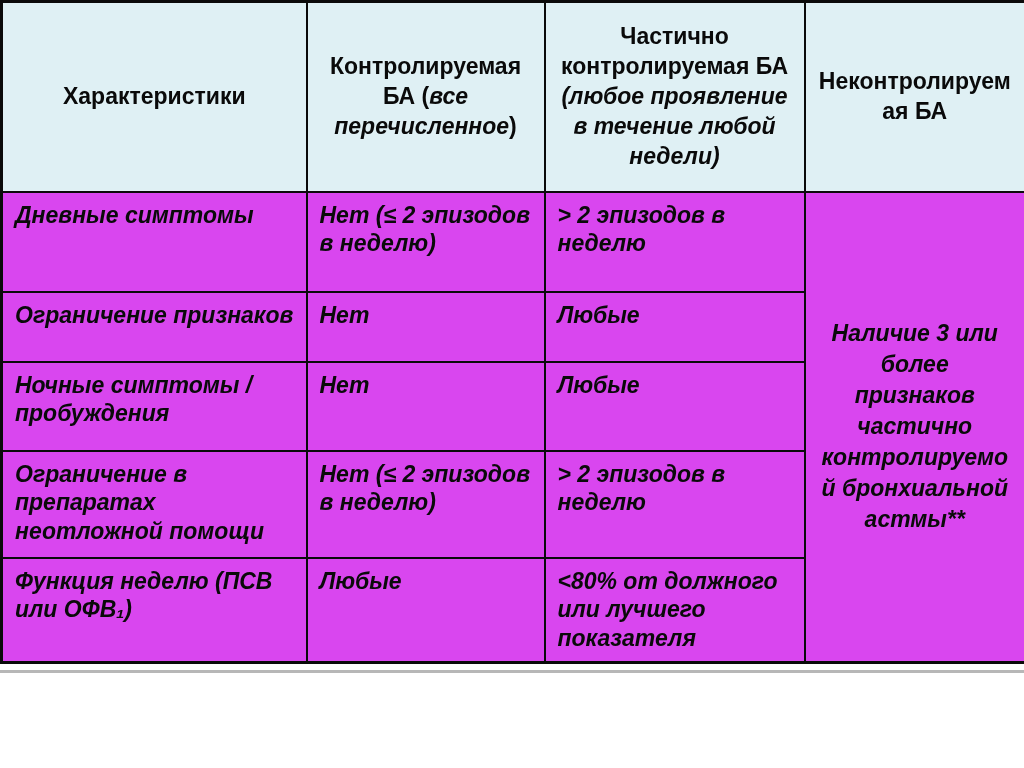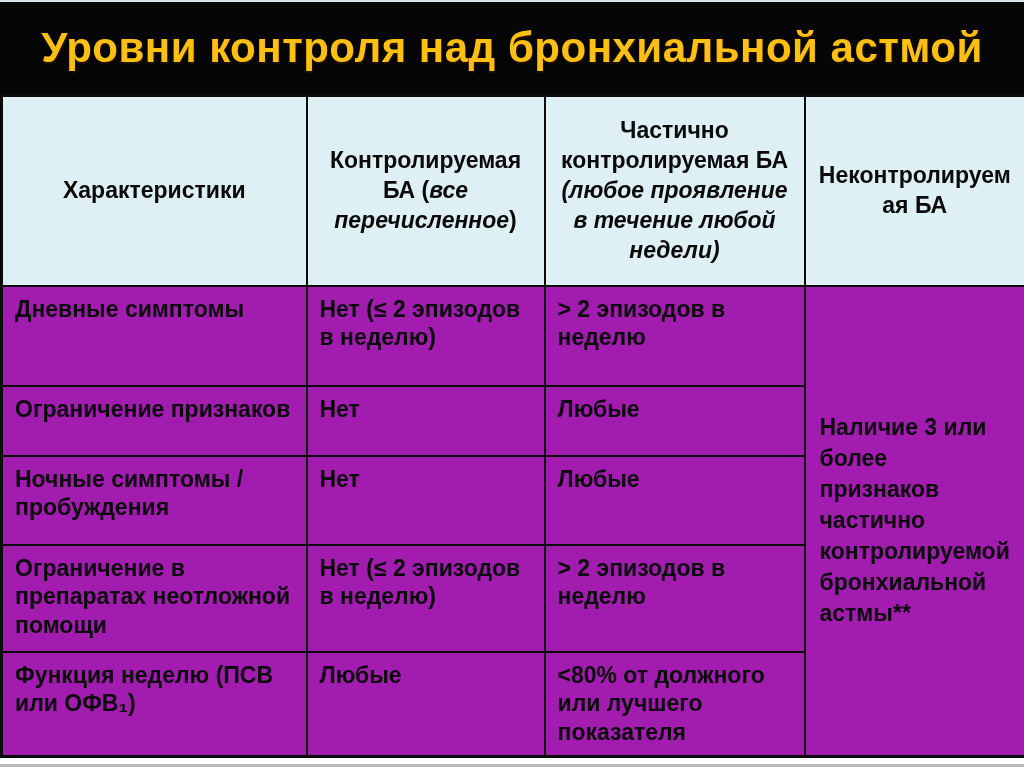--- a/index.html
+++ b/index.html
@@ -44,48 +44,46 @@
   .control-table th {
     background: #dff0f4;
     font-size: 23px;
     line-height: 1.3;
     text-align: center;
     vertical-align: middle;
     padding: 4px 10px;
     overflow-wrap: break-word;
   }
   .control-table td {
-    background: #a21caf;
+    background: #d946ef;
     font-size: 23px;
     line-height: 1.25;
     text-align: left;
     vertical-align: top;
     padding: 8px 12px;
     overflow-wrap: break-word;
+    font-style: italic;
   }
   .control-table td.span-cell {
-    text-align: left;
+    text-align: center;
     vertical-align: middle;
     line-height: 1.35;
     padding: 4px 14px;
   }
   .italic { font-style: italic; }
 
   
   .bottom-strip { height: 6px; background: #ffffff; }
   .bottom-line { height: 3px; background: #b7b7b7; }
 </style>
 </head>
 <body>
 
 <div class="slide">
 
-  <div class="title-band">
-    <h1>Уровни контроля над бронхиальной астмой</h1>
-  </div>
 
   <table class="control-table">
     <colgroup>
       <col style="width:305px">
       <col style="width:238px">
       <col style="width:260px">
       <col style="width:221px">
     </colgroup>
     <thead>
       <tr style="height:190px">

